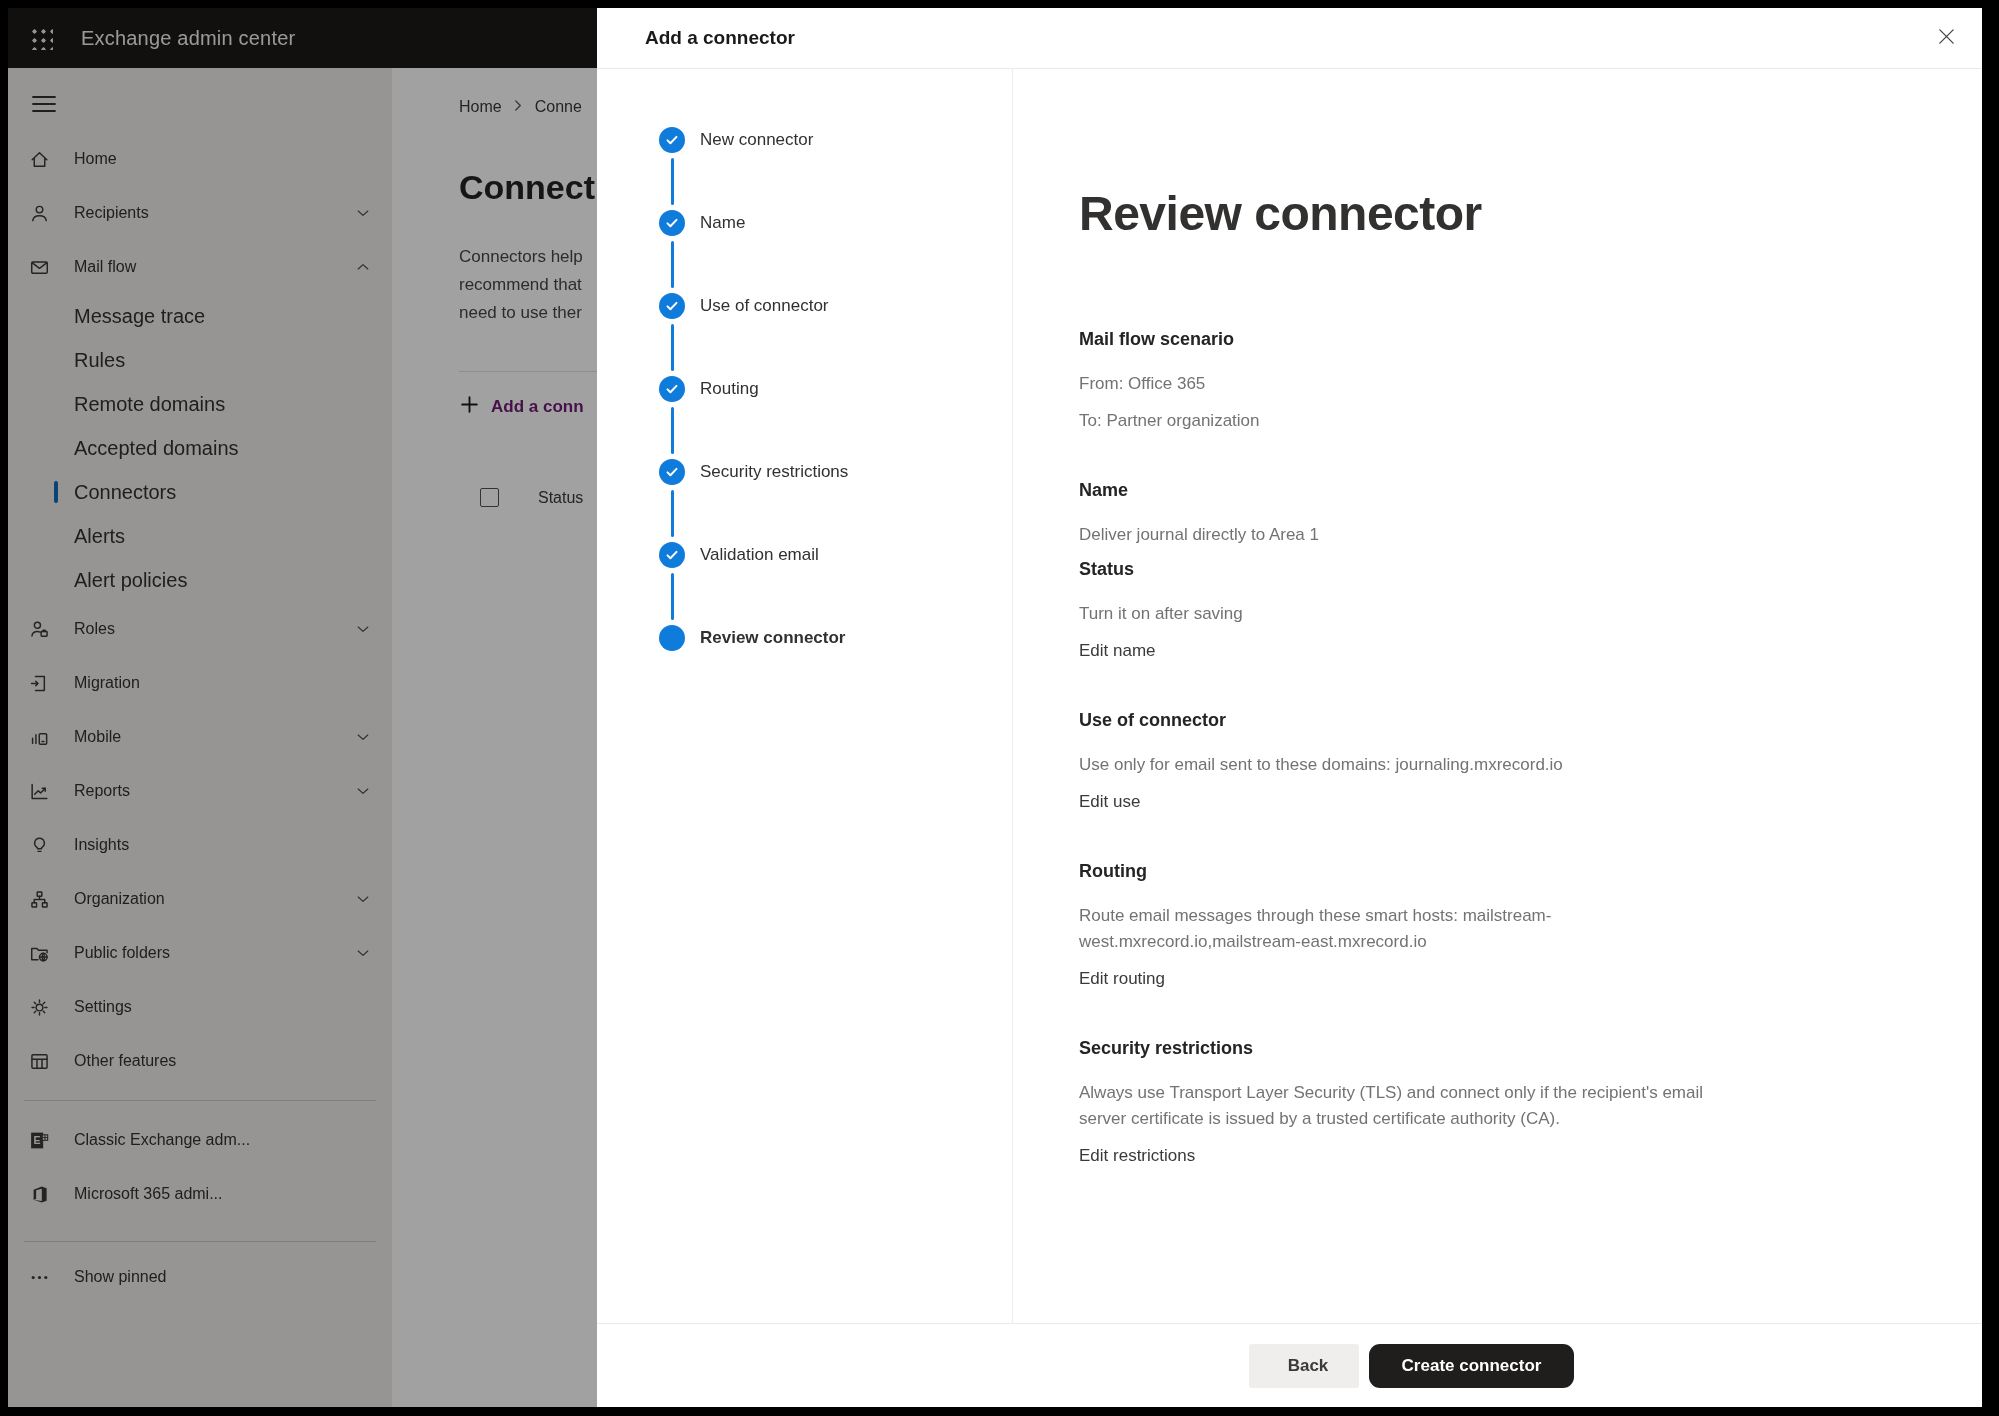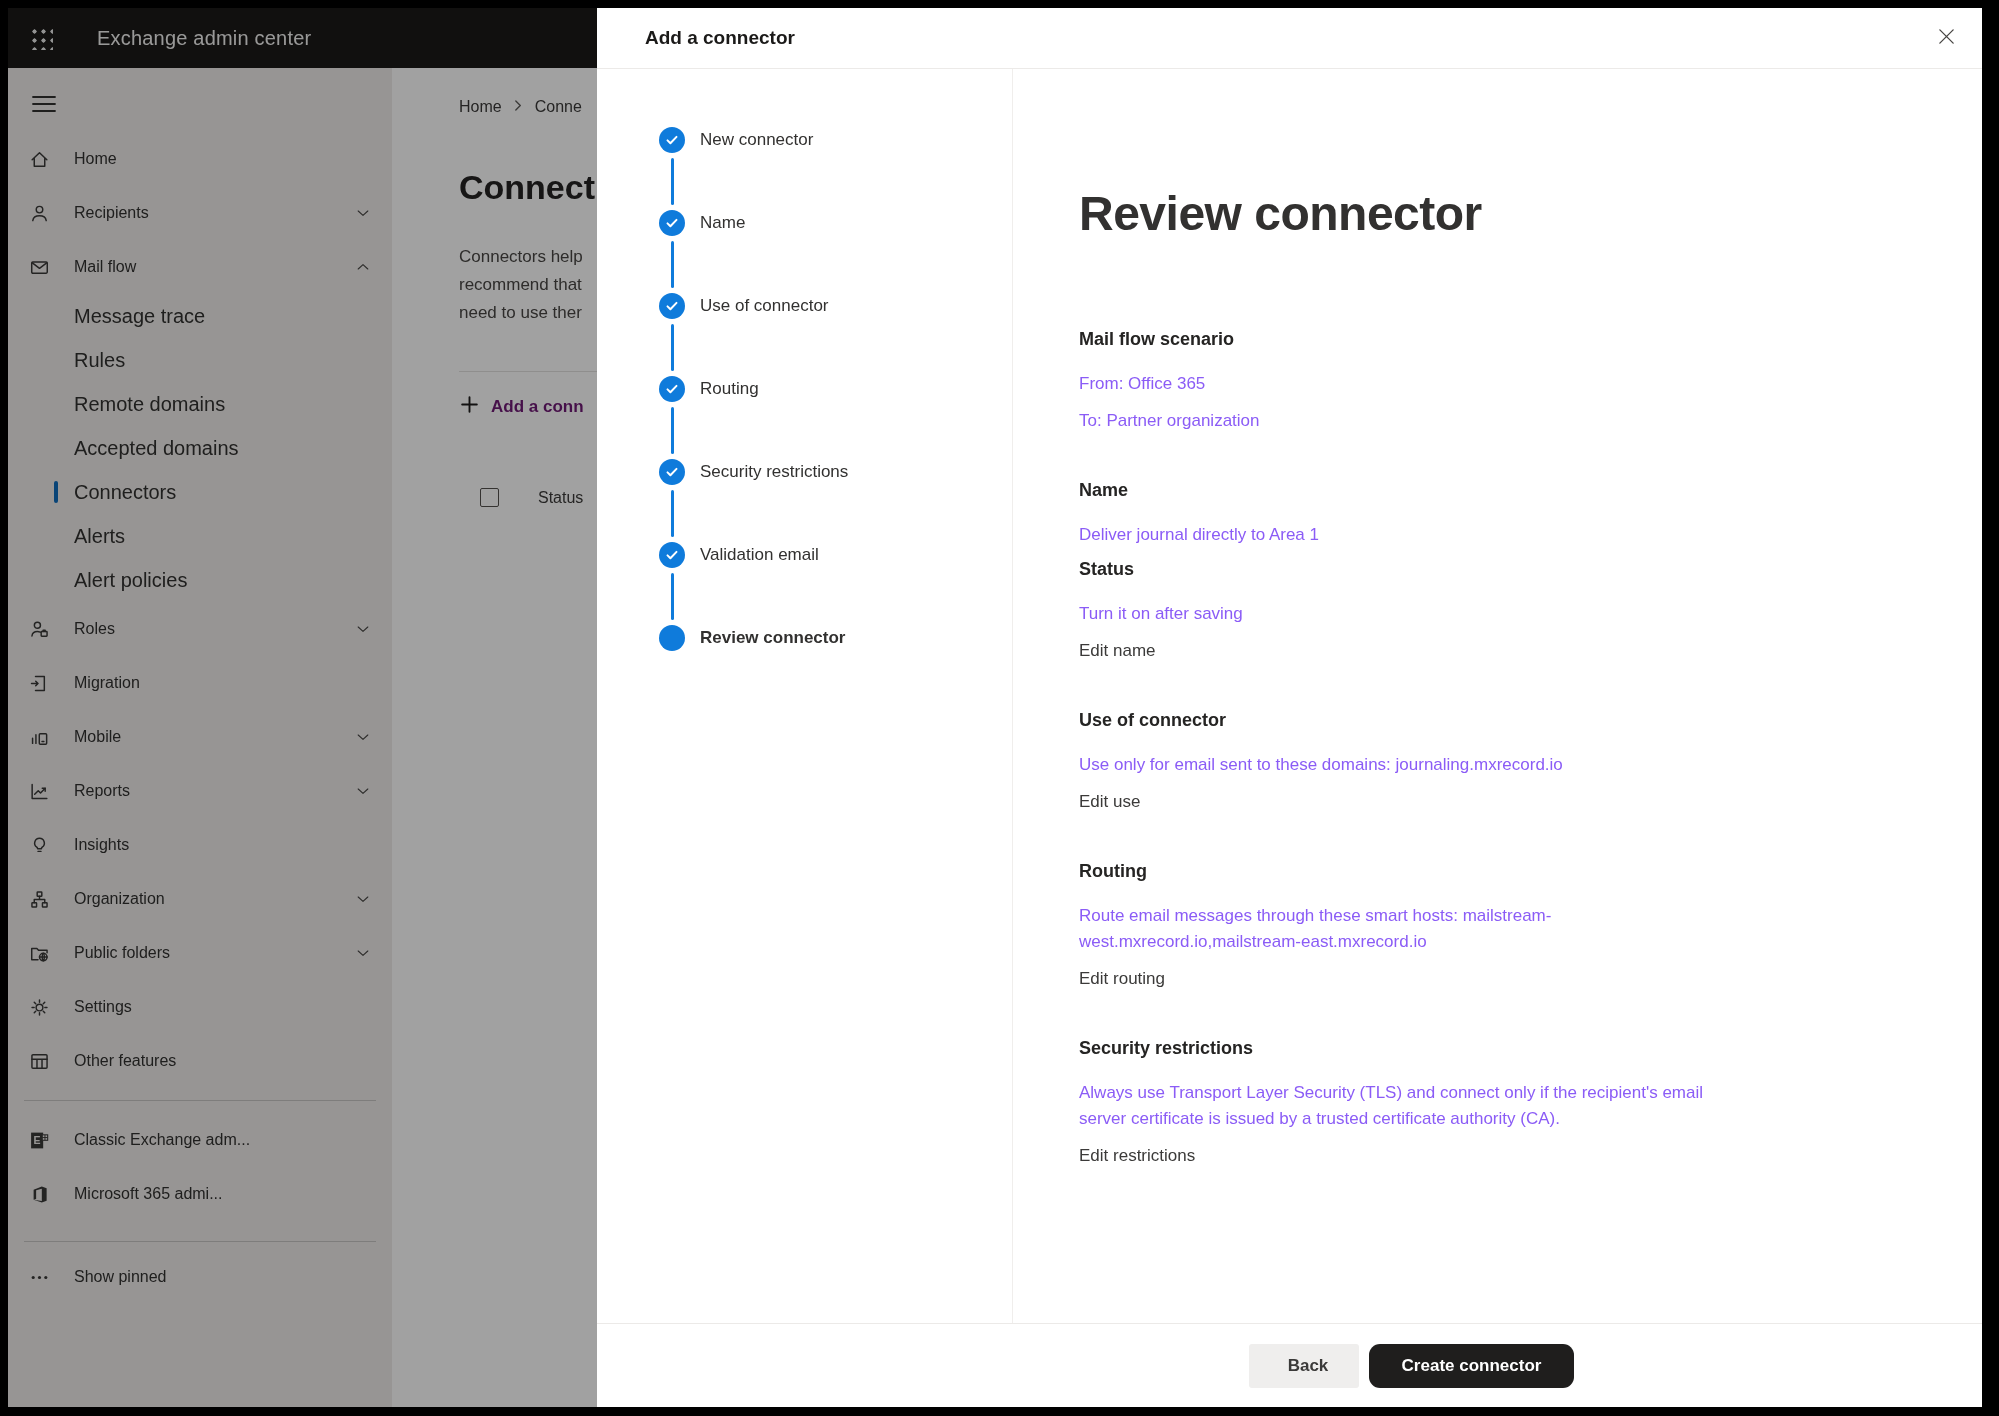--- a/index.html
+++ b/index.html
@@ -4,21 +4,21 @@
 <style>
   * { margin:0; padding:0; box-sizing:border-box; }
   html,body { background:#000; }
   body { font-family:"Liberation Sans","DejaVu Sans",sans-serif; }
   .stage { position:relative; width:1999px; height:1416px; background:#000; overflow:hidden; }
   .canvas { position:absolute; left:8px; top:8px; width:1974px; height:1399px; background:#fff; overflow:hidden; display:flex; flex-direction:column; }
 
   
   .app-header { height:60px; flex:none; background:#1b1a19; display:flex; align-items:center; padding-left:21px; }
   .waffle { width:24px; height:24px; background-image:radial-gradient(circle,#e8e8e8 1.9px,transparent 2.3px); background-size:9px 9px; background-position:1px 1px; cursor:pointer; }
-  .app-title { margin-left:44px; font-size:20px; color:#f3f2f1; letter-spacing:.2px; }
+  .app-title { margin-left:28px; font-size:20px; color:#f3f2f1; letter-spacing:.2px; }
 
   
   .app-body { flex:1; display:flex; min-height:0; }
 
   
   .sidebar { width:384px; flex:none; background:#efedeb; padding-top:20px; overflow:hidden; }
   .hamburger { padding:4px 0 12px 23px; cursor:pointer; }
   .side-item, .side-sub { display:flex; align-items:center; cursor:pointer; color:#323130; position:relative; }
   .side-item { height:54px; padding-left:21px; font-size:16px; }
   .side-sub  { height:44px; padding-left:66px; font-size:20px; }
@@ -57,21 +57,21 @@
   .step:not(:last-child)::after { content:''; position:absolute; left:11.5px; top:31px; width:3px; height:47px; background:#0f7bdb; border-radius:2px; }
   .step-label { position:absolute; left:41px; top:1px; font-size:17px; line-height:24px; color:#323130; white-space:nowrap; }
   .step.current .step-label { font-weight:700; }
 
   .review { flex:1; padding:117px 60px 0 66px; overflow:hidden; }
   .review-heading { font-size:48px; font-weight:700; color:#323130; letter-spacing:-.5px; }
   .sections { margin-top:88px; }
   .section { margin-bottom:46px; }
   .sec-h { font-size:18px; font-weight:700; color:#252423; margin-bottom:21px; }
   .sec-sub { margin-top:6px; }
-  .sec-p { font-size:17px; line-height:26px; color:#8b5cf6; margin-bottom:11px; max-width:625px; }
+  .sec-p { font-size:17px; line-height:26px; color:#737373; margin-bottom:11px; max-width:625px; }
   .sec-link { font-size:17px; line-height:26px; color:#3b3a39; cursor:pointer; display:inline-block; }
 
   .modal-footer { flex:none; height:84px; border-top:1px solid #eceae8; position:relative; }
   .btn-back { position:absolute; left:652px; top:20px; width:110px; height:44px; background:#efeeed; border:none; border-radius:3px; font-family:inherit; font-size:17px; font-weight:700; color:#3b3a39; cursor:pointer;padding-left:8px; }
   .btn-primary { position:absolute; left:772px; top:20px; width:205px; height:44px; background:#1f1e1d; border:none; border-radius:11px; font-family:inherit; font-size:17px; font-weight:700; color:#fff; cursor:pointer; }
 </style>
 </head>
 <body>
 
 <div class="stage">

